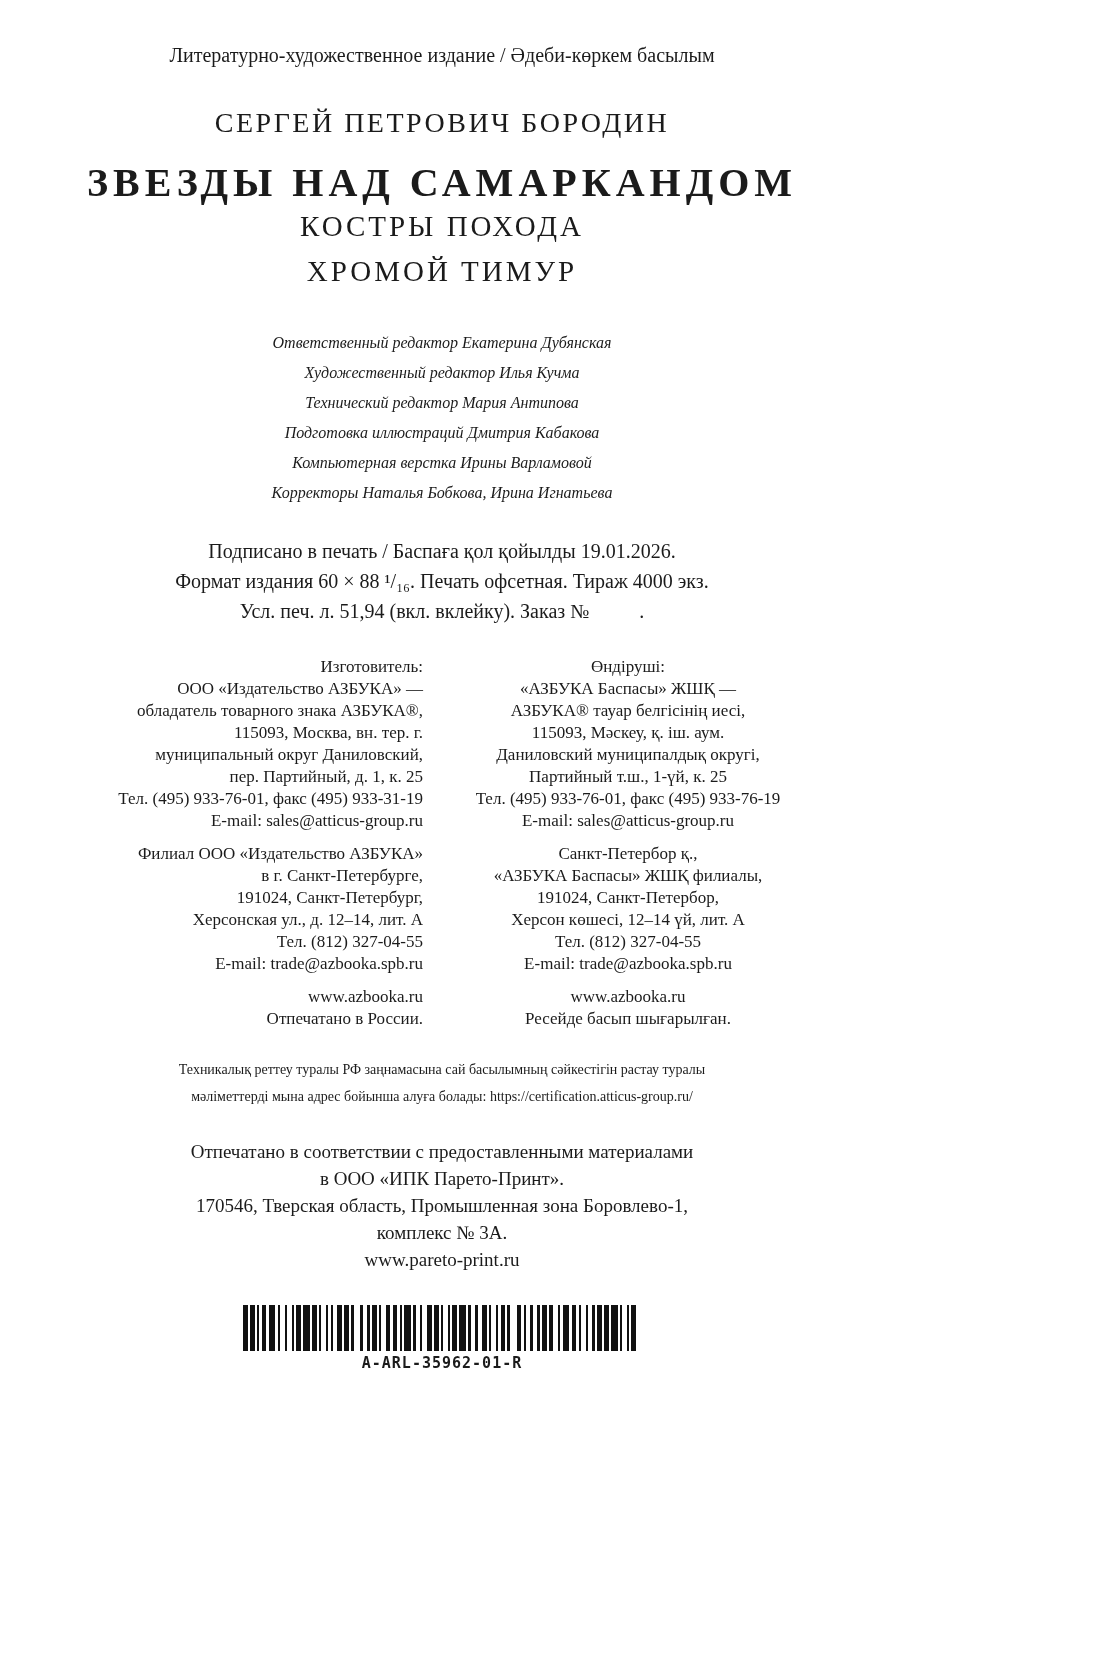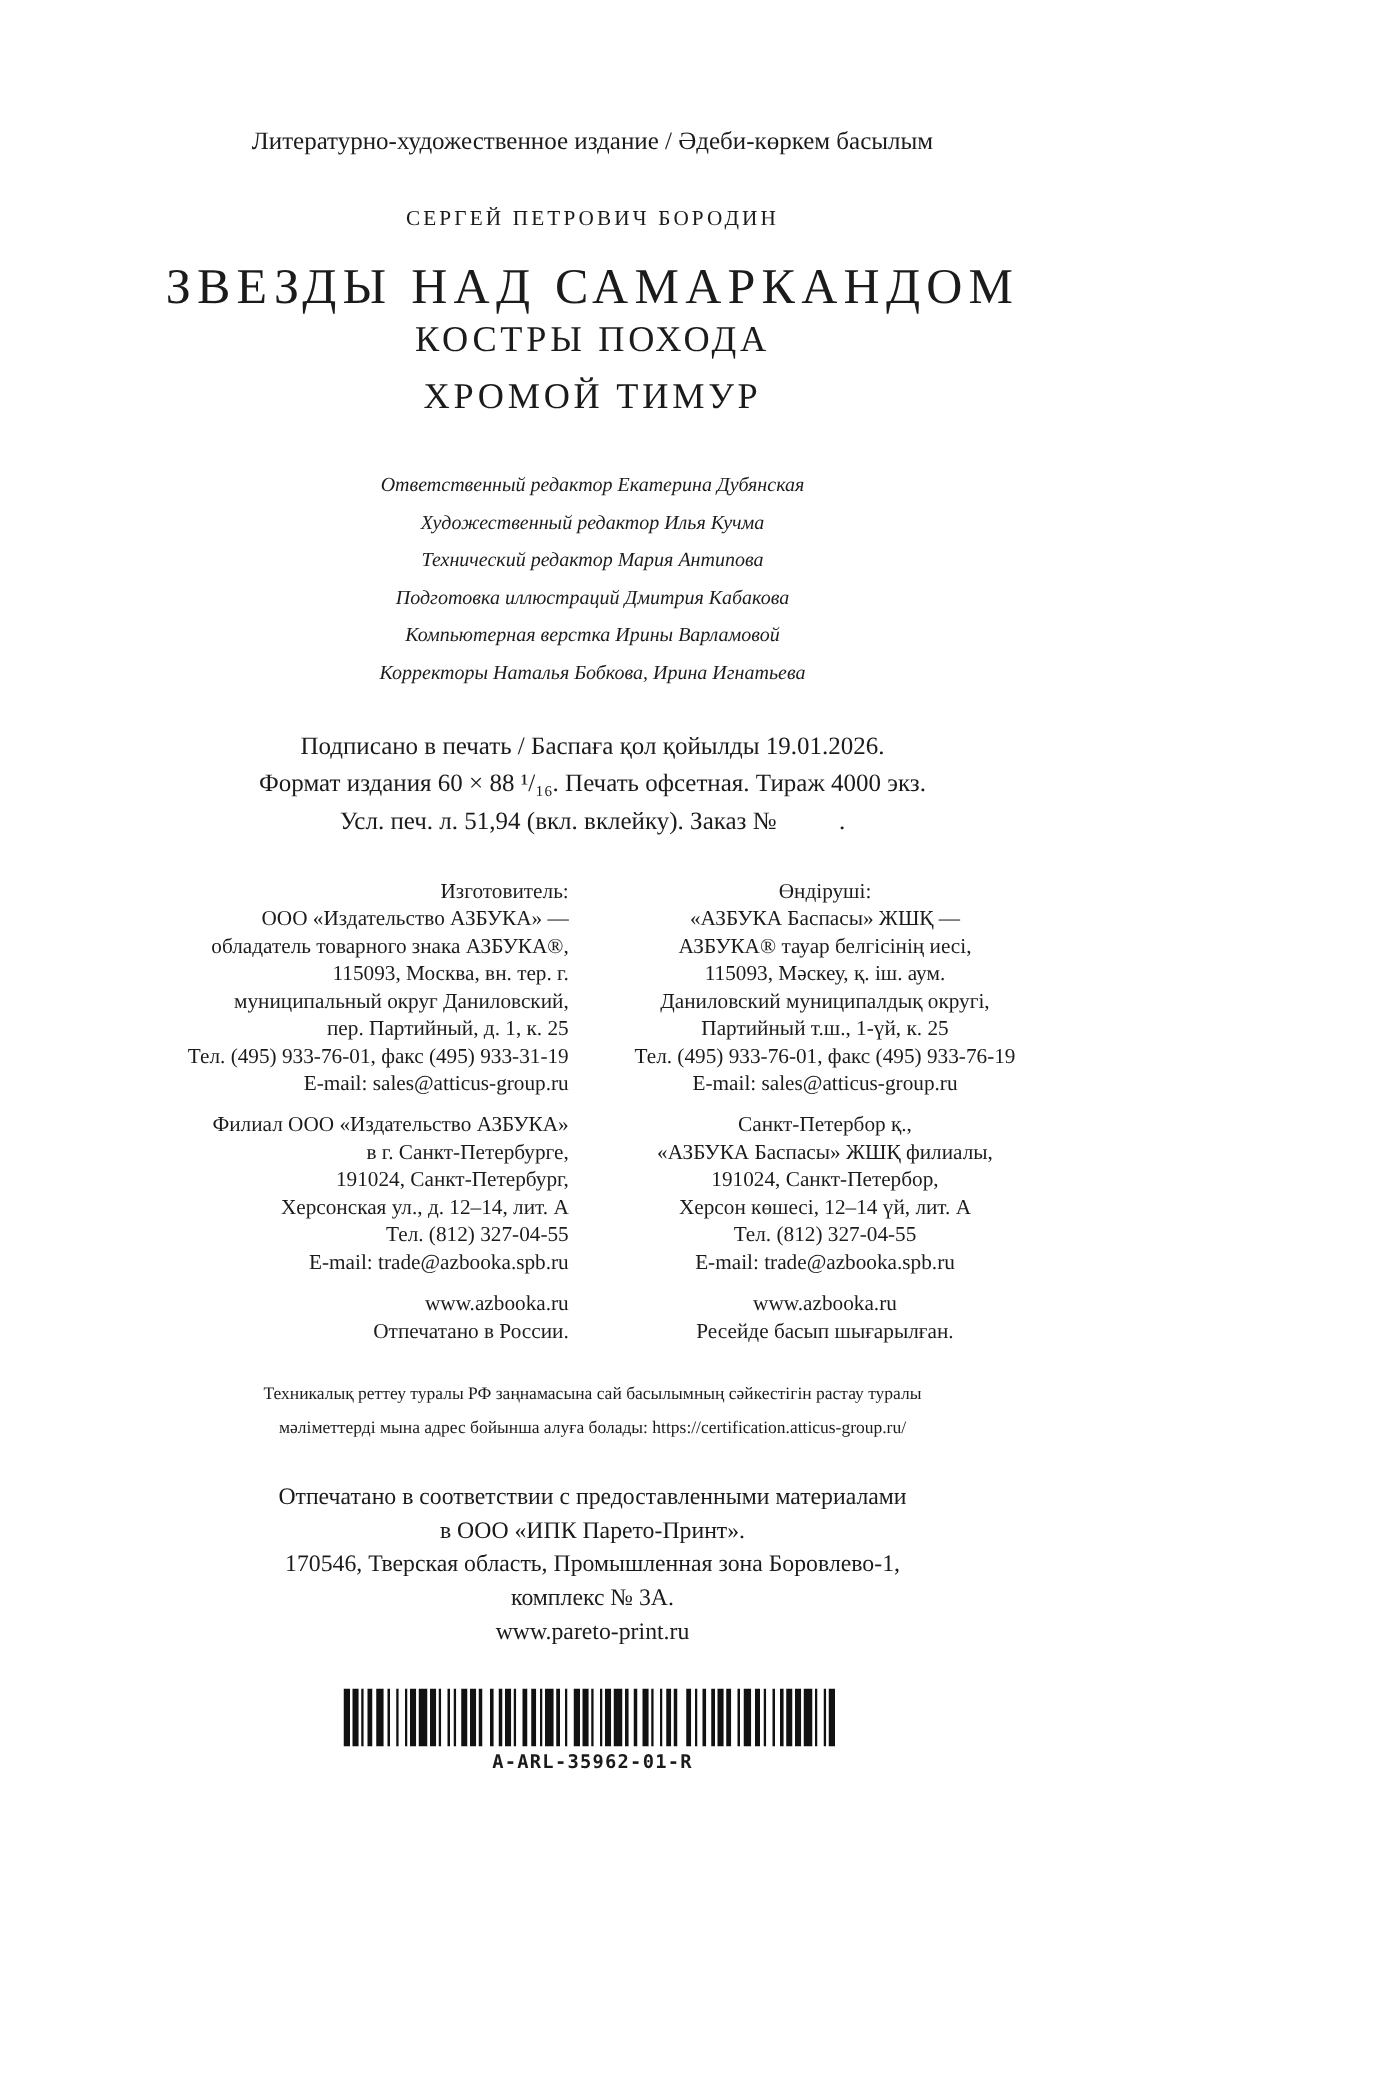--- a/index.html
+++ b/index.html
@@ -7,38 +7,37 @@
   body {
     width: 1100px;
     font-family: "Liberation Serif", "DejaVu Serif", serif;
     color: #1b1b1b;
   }
   .page {
     position: relative;
     width: 884px;
     height: 1669px;
     background: #ffffff;
-    padding-top: 102px;
+    padding-top: 44px;
     overflow: hidden;
     text-align: center;
-    margin-left: 32px;
   }
   .lines { white-space: pre-line; }
 
   .edition-line { font-size: 20px; }
 
   .author {
     margin-top: 40px;
-    font-size: 17px;
+    font-size: 28px;
     letter-spacing: 2.5px;
   }
   .title {
     margin-top: 20px;
     font-size: 40px;
-    font-weight: normal;
+    font-weight: bold;
     letter-spacing: 5px;
   }
   .subtitle {
     margin-top: 12px;
     font-size: 29px;
     letter-spacing: 3px;
   }
   .subtitle.sub2 { margin-top: 4px; }
 
   .staff {

